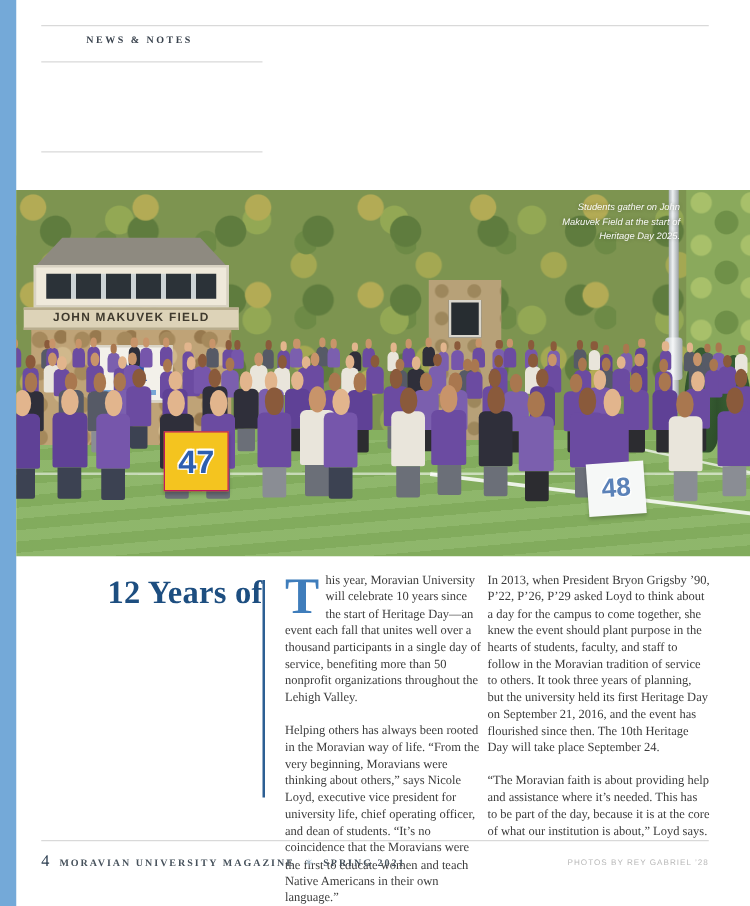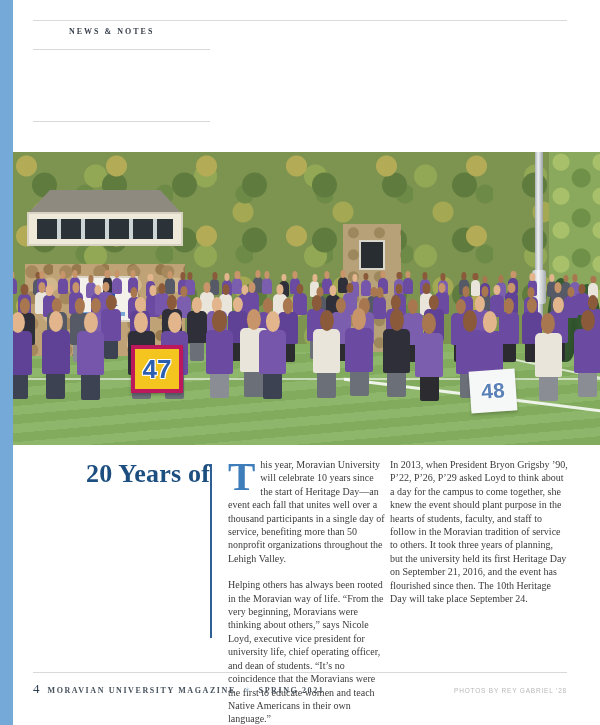--- a/index.html
+++ b/index.html
@@ -92,21 +92,21 @@
   .pole-joint{position:absolute;left:519px;top:118px;width:14px;height:34px;border-radius:3px;
     background:linear-gradient(90deg,#b9bfc3,#f5f7f8 45%,#a5abaf);}
 
   .crowd{position:absolute;inset:0;}
   .person{position:absolute;border-radius:5px 5px 2px 2px;}
   .person i{position:absolute;left:50%;transform:translateX(-50%);top:-44%;width:52%;height:48%;
     border-radius:50%;display:block;}
   .person b{position:absolute;left:15%;top:100%;width:70%;height:55%;display:block;border-radius:0 0 2px 2px;}
 
   .sign47{position:absolute;left:118px;top:193px;width:52px;height:48px;background:var(--sign-yellow);
-    border:4px solid #be185d;box-shadow:0 2px 3px rgba(0,0,0,.25);display:flex;align-items:center;
+    border:1px solid #be185d;box-shadow:0 2px 3px rgba(0,0,0,.25);display:flex;align-items:center;
     justify-content:center;font-family:"Liberation Sans",sans-serif;font-weight:bold;font-size:26px;
     color:#2d5fb0;text-shadow:-1px -1px 0 #fff,1px -1px 0 #fff,-1px 1px 0 #fff,1px 1px 0 #fff;}
   .sign48{position:absolute;left:457px;top:218px;width:46px;height:42px;background:#f6f8f7;
     transform:rotate(-4deg);box-shadow:0 2px 3px rgba(0,0,0,.2);display:flex;align-items:center;
     justify-content:center;font-family:"Liberation Sans",sans-serif;font-weight:bold;font-size:21px;
     color:#5b82b8;text-shadow:-1px -1px 0 #fff,1px 1px 0 #fff;}
 
   .caption{position:absolute;right:56px;top:8px;text-align:right;color:rgba(255,255,255,.95);
     font-family:"Liberation Sans",sans-serif;font-style:italic;font-size:7.5px;line-height:1.55;
     text-shadow:0 0 3px rgba(60,70,40,.45);}
@@ -149,20 +149,21 @@
     <div class="turf"></div>
     <div class="yardline"></div>
     <div class="yardline-d1"></div>
     <div class="yardline-d2"></div>
 
     <div class="pressbox">
       <div class="roof"></div>
       <div class="booth">
         <div class="booth-windows"></div>
       </div>
+      <div class="signbar">JOHN MAKUVEK FIELD</div>
       <div class="stone">
         <div class="plaque">
           <div class="plaque-m">M</div>
           <div class="plaque-wave"></div>
         </div>
       </div>
     </div>
     <div class="tower">
       <div class="tower-window"></div>
     </div>
@@ -547,33 +548,39 @@
         </span>
         <span class="person" style="left: 561.013px; top: 176.948px; width: 27.28px; height: 44px; background: rgb(107, 75, 161);">
           <i style="background: rgb(138, 90, 59);"></i>
           <b style="background: rgb(138, 141, 148);"></b>
         </span>
       </div>
 
     <div class="sign47">47</div>
     <div class="sign48">48</div>
 
+    <div class="caption">
+      <span>Students gather on John</span>
+      <span>Makuvek Field at the start of</span>
+      <span>Heritage Day 2025.</span>
+    </div>
   </div>
 
   <div class="headline">
-    <div>20 Years of</div>
+    <div>12 Years of</div>
   </div>
   <div class="vdivider"></div>
 
   <div class="col col1">
     <p><span class="dropcap">T</span><span>his year, Moravian University will celebrate 10 years since the start of Heritage Day—an event each fall that unites well over a thousand participants in a single day of service, benefiting more than 50 nonprofit organizations throughout the Lehigh Valley.</span></p>
     <p>Helping others has always been rooted in the Moravian way of life. “From the very beginning, Moravians were thinking about others,” says Nicole Loyd, executive vice president for university life, chief operating officer, and dean of students. “It’s no coincidence that the Moravians were the first to educate women and teach Native Americans in their own language.”</p>
   </div>
   <div class="col col2">
     <p>In 2013, when President Bryon Grigsby ’90, P’22, P’26, P’29 asked Loyd to think about a day for the campus to come together, she knew the event should plant purpose in the hearts of students, faculty, and staff to follow in the Moravian tradition of service to others. It took three years of planning, but the university held its first Heritage Day on September 21, 2016, and the event has flourished since then. The 10th Heritage Day will take place September 24.</p>
+    <p>“The Moravian faith is about providing help and assistance where it’s needed. This has to be part of the day, because it is at the core of what our institution is about,” Loyd says.</p>
   </div>
 
   <div class="rule rule-foot"></div>
   <div class="footer-left">
     <span class="page-num">4</span>
     <span class="foot-caps">MORAVIAN UNIVERSITY MAGAZINE</span>
     <span class="flower">✳</span>
     <span class="foot-caps">SPRING 2021</span>
   </div>
   <div class="footer-right">PHOTOS BY REY GABRIEL ’28</div>

